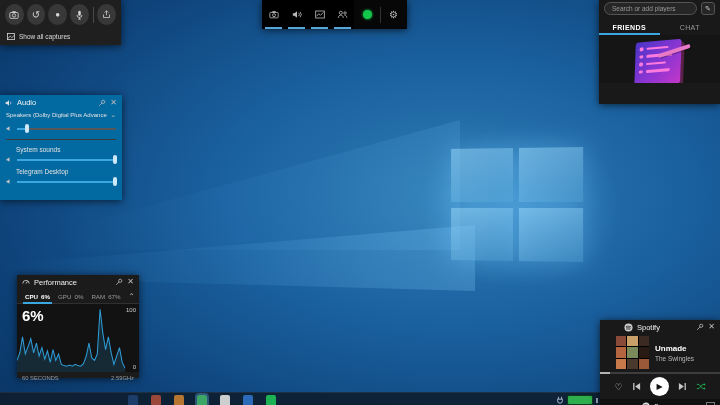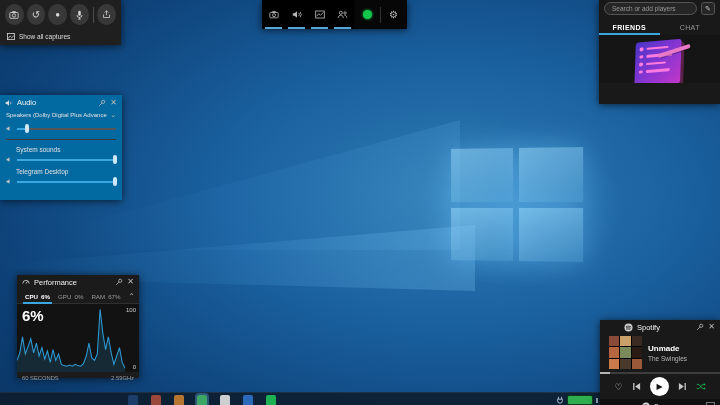--- a/index.html
+++ b/index.html
@@ -118,21 +118,21 @@
   .perf-collapse { margin-left:auto; color:#bbb; font-size:8px; }
   .perf-graph { position:relative; height:68px; background:#121212; }
   .perf-big { position:absolute; left:5px; top:3px; font-size:15px; font-weight:bold; color:#fff; }
   .perf-max { position:absolute; right:3px; top:3px; font-size:6px; color:#ccc; }
   .perf-min { position:absolute; right:3px; bottom:2px; font-size:6px; color:#ccc; }
   .perf-svg { position:absolute; left:0; bottom:0; }
   .perf-footer { display:flex; justify-content:space-between; padding:3px 5px 0 5px; font-size:5.8px; color:#9a9a9a; }
 
   
   .spotify-widget { left:600px; top:320px; width:120px; height:85px; background:#191919; }
-  .sp-content { display:flex; gap:6px; padding:2px 4px 0 9px; height:36px; }
+  .sp-content { display:flex; gap:6px; padding:2px 4px 0 16px; height:36px; }
   .album { width:33px; height:33px; display:grid; grid-template-columns:repeat(3,1fr); grid-template-rows:repeat(3,1fr); gap:1px; background:#000; }
   .sp-meta { display:flex; flex-direction:column; justify-content:center; gap:2px; }
   .sp-track { font-size:8px; font-weight:bold; color:#fff; }
   .sp-artist { font-size:6.5px; color:#b8b8b8; }
   .sp-progress { position:relative; height:2px; background:#3d3d3d; margin:2px 0 0 0; }
   .sp-fill { position:absolute; left:0; top:0; height:2px; background:#b3b3b3; }
   .sp-controls { display:flex; align-items:center; justify-content:center; gap:9px; height:25px; }
   .sp-heart { color:#c8c8c8; font-size:9px; }
   .sp-play { width:19px; height:19px; border-radius:50%; background:#fff; color:#111;
     display:flex; align-items:center; justify-content:center; font-size:8px; padding-left:1px; }

